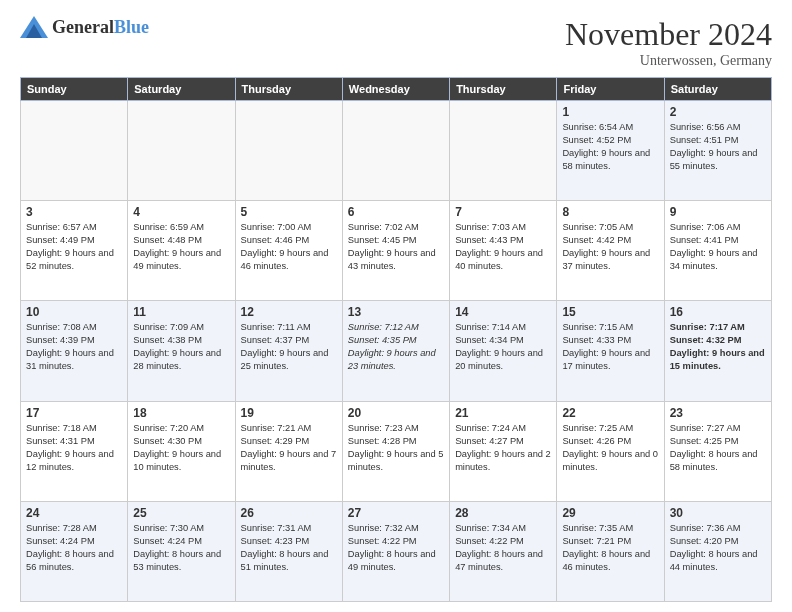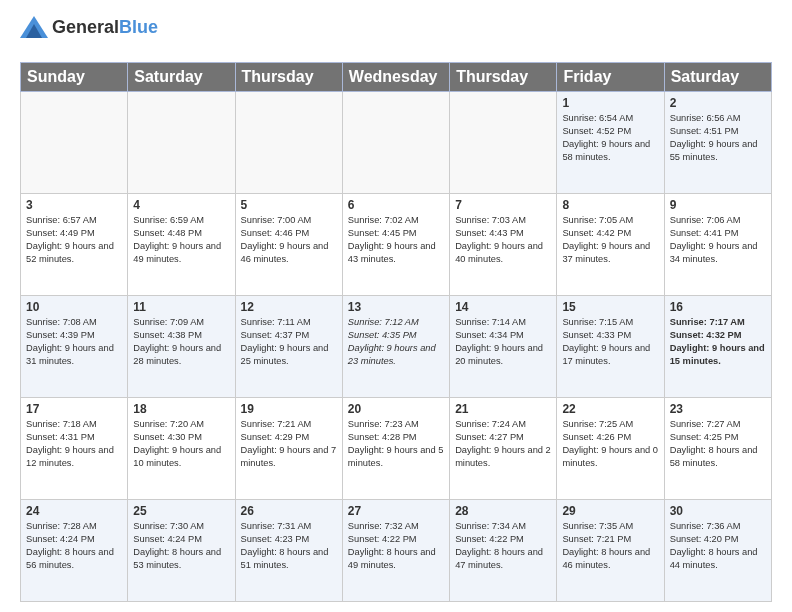--- a/index.html
+++ b/index.html
@@ -14,21 +14,22 @@
       width: 792px;
       height: 612px;
       padding: 16px 20px 10px 20px;
       display: flex;
       flex-direction: column;
     }
     .header {
       display: flex;
       justify-content: space-between;
       align-items: flex-start;
-      margin-bottom: 24px;
+      margin-bottom: 8px;
+      font-family: Liberation Serif, serif;
     }
     .logo {
       display: flex;
       align-items: center;
       gap: 4px;
     }
     .logo-text-general {
       font-size: 18px;
       font-weight: bold;
       color: #333;
@@ -53,23 +54,23 @@
     .location {
       font-size: 14px;
       color: #555;
     }
     .calendar-table {
       width: 100%;
       border-collapse: collapse;
       flex: 1;
     }
     .calendar-table thead tr th {
-      background-color: #737373;
+      background-color: #404040;
       color: #fff;
-      font-size: 16px;
+      font-size: 11px;
       font-weight: bold;
       padding: 5px 6px;
       text-align: left;
       border: 1px solid #aab8d8;
       margin-left: 40px;
     }
     .calendar-table tbody tr td {
       border: 1px solid #ccc;
       vertical-align: top;
       padding: 4px 5px;
@@ -106,20 +107,24 @@
   <div class="header">
     <div class="logo">
       <svg class="logo-icon" viewBox="0 0 28 22" xmlns="http://www.w3.org/2000/svg">
         <polygon points="0,22 14,0 28,22" fill="#4a90d9"></polygon>
         <polygon points="6,22 14,8 22,22" fill="#2a60a0"></polygon>
       </svg>
       <div>
         <span class="logo-text-general">General</span><span class="logo-text-blue">Blue</span>
       </div>
     </div>
+    <div class="title-block">
+      <div class="month-title">November 2024</div>
+      <div class="location">Unterwossen, Germany</div>
+    </div>
   </div>
 
   <table class="calendar-table">
     <thead>
       <tr>
       <th>Sunday</th>
           <th>Saturday</th>
           <th>Thursday</th>
           <th>Wednesday</th>
           <th>Thursday</th>

